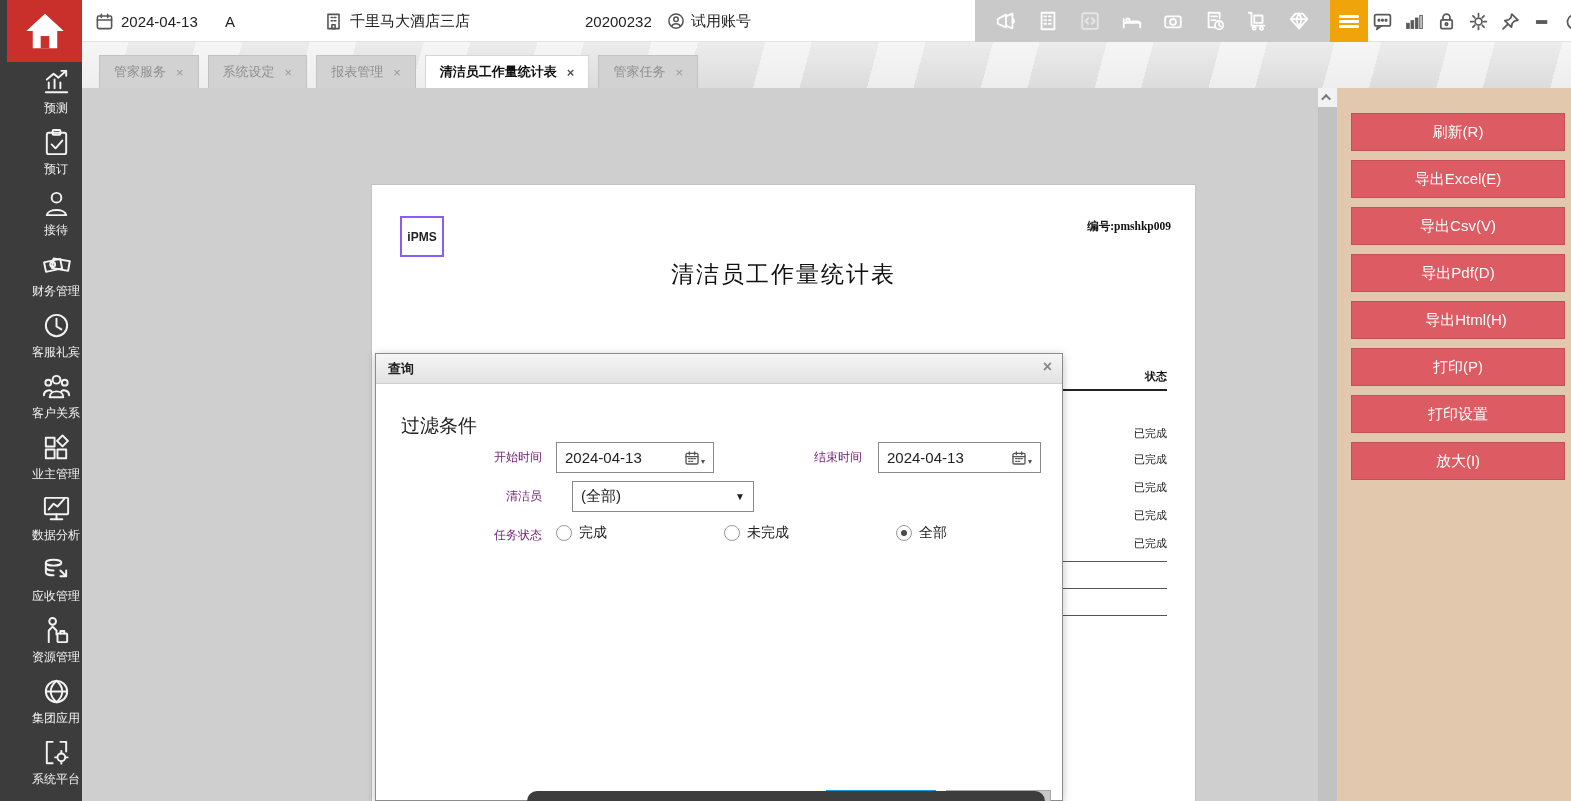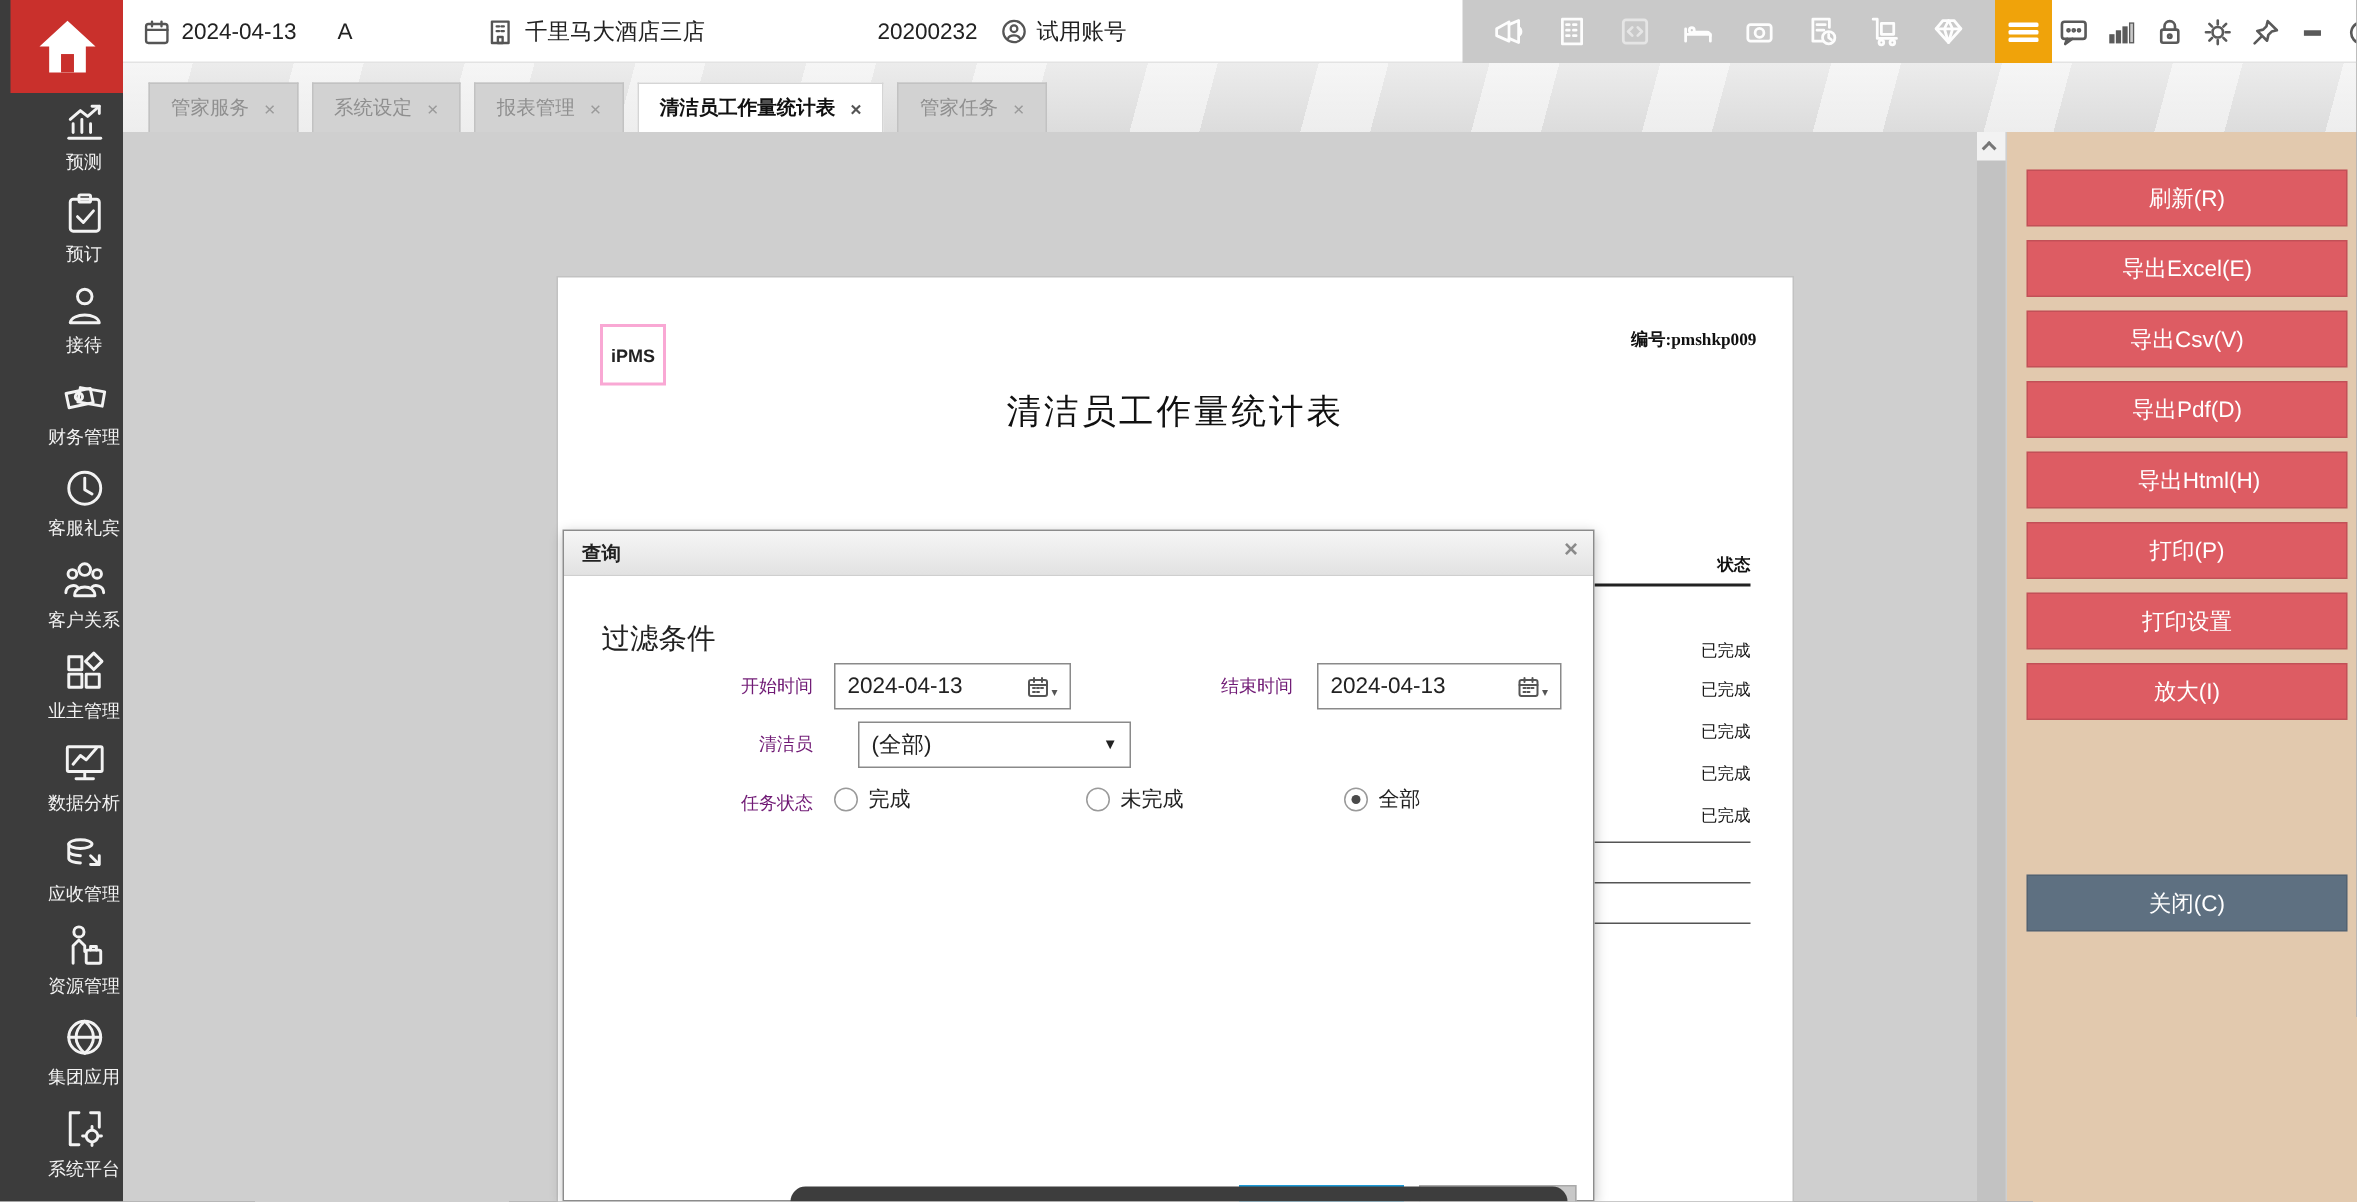--- a/index.html
+++ b/index.html
@@ -34,21 +34,21 @@
     background:repeating-linear-gradient(105deg, rgba(255,255,255,.5) 0 45px, rgba(255,255,255,0) 45px 110px); }
   .tabs { position:absolute; left:6px; bottom:0; display:flex; gap:9px;padding-left:11px; }
   .tab { height:33px; display:flex; align-items:center; padding:0 14px; background:#d2d2d2; border:1px solid #c2c2c2; border-bottom:none; color:#8f8f8f; font-size:13px; cursor:pointer; white-space:nowrap; }
   .tab .x { margin-left:10px; font-size:13px; color:#9a9a9a; }
   .tab.active { background:#fff; color:#111; font-weight:bold; border-color:#d5d5d5; }
   .tab.active .x { color:#555; }
 
   
   .content { position:absolute; left:82px; top:88px; width:1256px; height:713px; background:#cfcfcf; }
   .page { position:absolute; left:290px; top:97px; width:823px; height:704px; background:#fff; box-shadow:0 0 0 1px #c2c2c2; font-family:"Liberation Serif", serif; color:#111; z-index:1; }
-  .logo-box { position:absolute; left:28px; top:31px; width:44px; height:41px; border:2px solid #f9a8d4; display:flex; align-items:center; justify-content:center; font-family:"Liberation Sans",sans-serif; font-weight:bold; font-size:12px; color:#222; }
+  .logo-box { position:absolute; left:28px; top:31px; width:44px; height:41px; border:2px solid #8b5cf6; display:flex; align-items:center; justify-content:center; font-family:"Liberation Sans",sans-serif; font-weight:bold; font-size:12px; color:#222; }
   .rep-code { position:absolute; right:24px; top:34px; font-size:11.5px; font-weight:bold; }
   .rep-title { position:absolute; left:0; top:74px; width:100%; text-align:center; font-size:23px; letter-spacing:2px; }
   .col-h { position:absolute; top:184px; font-size:11px; font-weight:bold; white-space:nowrap; }
   .rep-rule { position:absolute; left:28px; right:28px; height:2px; background:#222; top:204px; }
   .rep-group { position:absolute; left:28px; top:213px; font-size:11.5px; font-weight:bold; }
   .cell { position:absolute; font-size:11px; white-space:nowrap; }
   .thin-rule { position:absolute; left:28px; right:28px; height:1px; background:#555; }
   .rep-footer { position:absolute; left:28px; top:450px; font-size:11px; }
 
   
@@ -383,21 +383,20 @@
 
   <aside class="rpanel">
     <div class="rbtn" style="top:25px;">刷新(R)</div>
     <div class="rbtn" style="top:72px;">导出Excel(E)</div>
     <div class="rbtn" style="top:119px;">导出Csv(V)</div>
     <div class="rbtn" style="top:166px;">导出Pdf(D)</div>
     <div class="rbtn" style="top:213px;padding-left:16px;">导出Html(H)</div>
     <div class="rbtn" style="top:260px;">打印(P)</div>
     <div class="rbtn" style="top:307px;">打印设置</div>
     <div class="rbtn" style="top:354px;">放大(I)</div>
-    <div class="rbtn slate" style="top:495px;">关闭(C)</div>
   </aside>
 
   <div class="dialog">
     <div class="dlg-title">
       <span>查询</span>
       <span class="dlg-close">×</span>
     </div>
     <div class="dlg-body">
       <div class="dlg-section">过滤条件</div>
 

